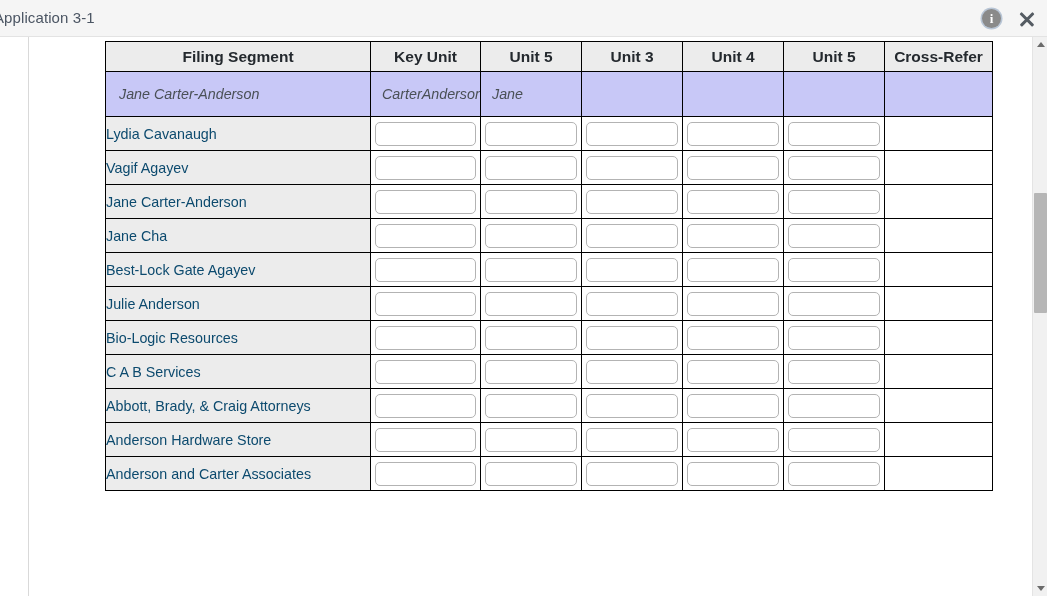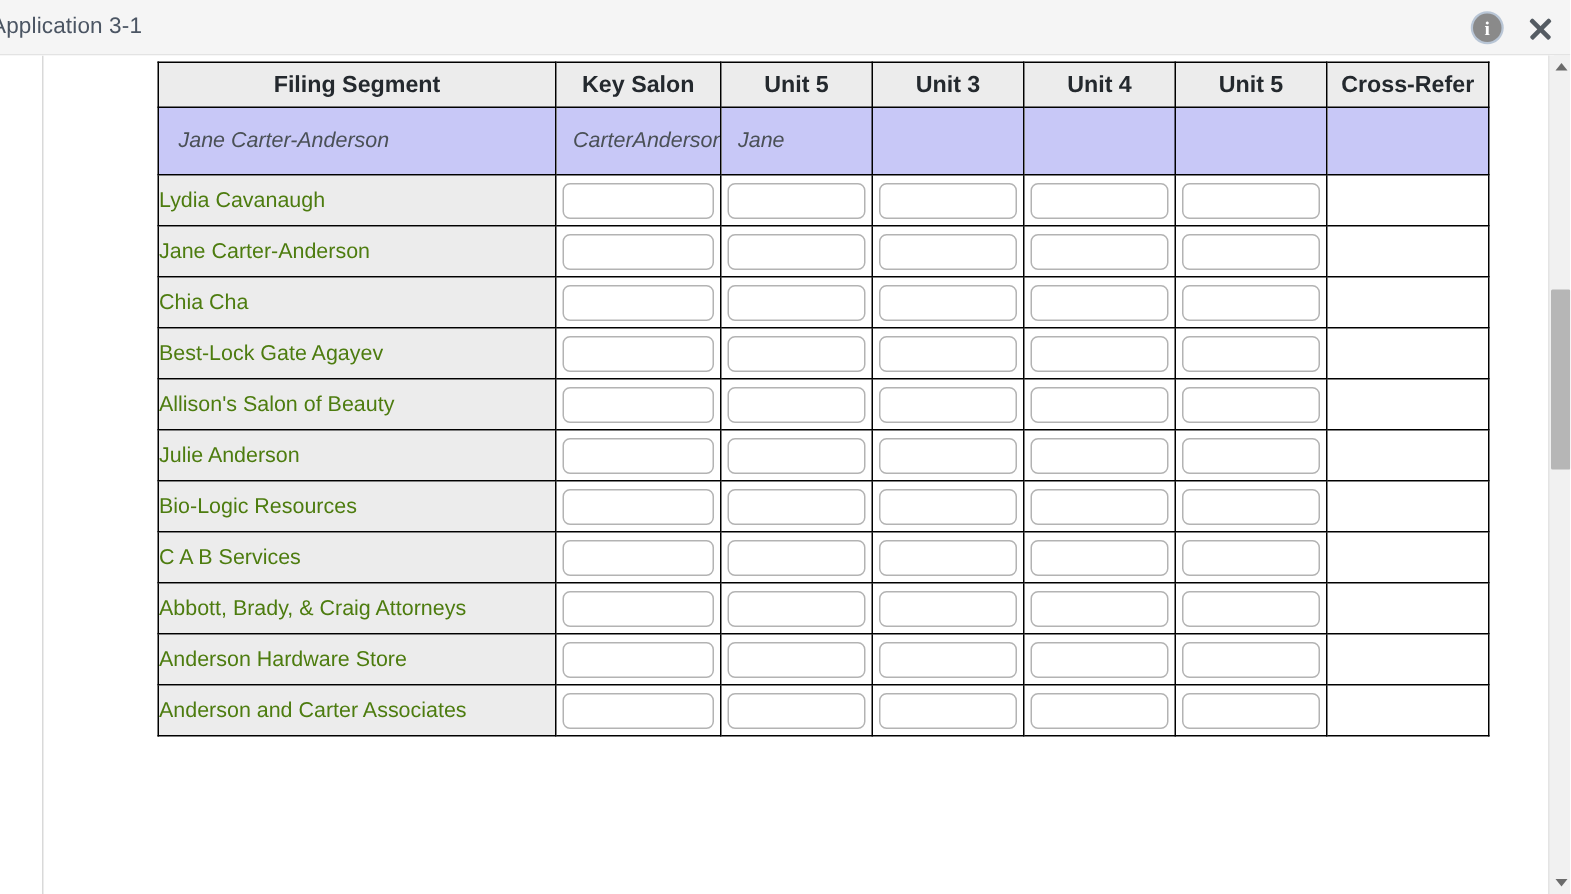--- a/index.html
+++ b/index.html
@@ -128,21 +128,21 @@
   col.c-seg   { width: 265px; }
   col.c-unit  { width: 110px; }
   col.c-unit2 { width: 101px; }
   col.c-xref  { width: 108px; }
 
   td.seg-cell {
     background: #ececec;
     height: 34px;
     padding-left: 13px;
     font-size: 14.3px;
-    color: #4d7c0f;
+    color: #0c4a6e;
     vertical-align: middle;
     white-space: nowrap;
     overflow: hidden;
   }
   td.in-cell {
     background: #ffffff;
     height: 34px;
     text-align: center;
     vertical-align: middle;
   }
@@ -245,21 +245,21 @@
           <col class="c-unit">
           <col class="c-unit2">
           <col class="c-unit2">
           <col class="c-unit2">
           <col class="c-unit2">
           <col class="c-xref">
         </colgroup>
         <thead>
           <tr>
             <th>Filing Segment</th>
-            <th>Key Salon</th>
+            <th>Key Unit</th>
             <th>Unit 5</th>
             <th>Unit 3</th>
             <th>Unit 4</th>
             <th>Unit 5</th>
             <th>Cross-Refer</th>
           </tr>
         </thead>
         <tbody>
           <tr class="example-row">
             <td class="seg-cell">Jane Carter-Anderson</td>
@@ -273,48 +273,48 @@
         <tr>
               <td class="seg-cell">Lydia Cavanaugh</td>
               <td class="in-cell wide"><input type="text" class="cell-input" value="" style=""></td>
               <td class="in-cell"><input type="text" class="cell-input" value="" style=""></td>
               <td class="in-cell"><input type="text" class="cell-input" value="" style=""></td>
               <td class="in-cell"><input type="text" class="cell-input" value="" style=""></td>
               <td class="in-cell"><input type="text" class="cell-input" value="" style=""></td>
               <td class="xref-cell"></td>
             </tr>
             <tr>
+              <td class="seg-cell">Vagif Agayev</td>
+              <td class="in-cell wide"><input type="text" class="cell-input" value="" style=""></td>
+              <td class="in-cell"><input type="text" class="cell-input" value="" style=""></td>
+              <td class="in-cell"><input type="text" class="cell-input" value="" style=""></td>
+              <td class="in-cell"><input type="text" class="cell-input" value="" style=""></td>
+              <td class="in-cell"><input type="text" class="cell-input" value="" style=""></td>
+              <td class="xref-cell"></td>
+            </tr>
+            <tr>
               <td class="seg-cell">Jane Carter-Anderson</td>
               <td class="in-cell wide"><input type="text" class="cell-input" value="" style=""></td>
               <td class="in-cell"><input type="text" class="cell-input" value="" style=""></td>
               <td class="in-cell"><input type="text" class="cell-input" value="" style=""></td>
               <td class="in-cell"><input type="text" class="cell-input" value="" style=""></td>
               <td class="in-cell"><input type="text" class="cell-input" value="" style=""></td>
               <td class="xref-cell"></td>
             </tr>
             <tr>
-              <td class="seg-cell">Chia Cha</td>
+              <td class="seg-cell">Jane Cha</td>
               <td class="in-cell wide"><input type="text" class="cell-input" value="" style=""></td>
               <td class="in-cell"><input type="text" class="cell-input" value="" style=""></td>
               <td class="in-cell"><input type="text" class="cell-input" value="" style=""></td>
               <td class="in-cell"><input type="text" class="cell-input" value="" style=""></td>
               <td class="in-cell"><input type="text" class="cell-input" value="" style=""></td>
               <td class="xref-cell"></td>
             </tr>
             <tr>
               <td class="seg-cell">Best-Lock Gate Agayev</td>
-              <td class="in-cell wide"><input type="text" class="cell-input" value="" style=""></td>
-              <td class="in-cell"><input type="text" class="cell-input" value="" style=""></td>
-              <td class="in-cell"><input type="text" class="cell-input" value="" style=""></td>
-              <td class="in-cell"><input type="text" class="cell-input" value="" style=""></td>
-              <td class="in-cell"><input type="text" class="cell-input" value="" style=""></td>
-              <td class="xref-cell"></td>
-            </tr>
-            <tr>
-              <td class="seg-cell">Allison's Salon of Beauty</td>
               <td class="in-cell wide"><input type="text" class="cell-input" value="" style=""></td>
               <td class="in-cell"><input type="text" class="cell-input" value="" style=""></td>
               <td class="in-cell"><input type="text" class="cell-input" value="" style=""></td>
               <td class="in-cell"><input type="text" class="cell-input" value="" style=""></td>
               <td class="in-cell"><input type="text" class="cell-input" value="" style=""></td>
               <td class="xref-cell"></td>
             </tr>
             <tr>
               <td class="seg-cell">Julie Anderson</td>
               <td class="in-cell wide"><input type="text" class="cell-input" value="" style=""></td>

